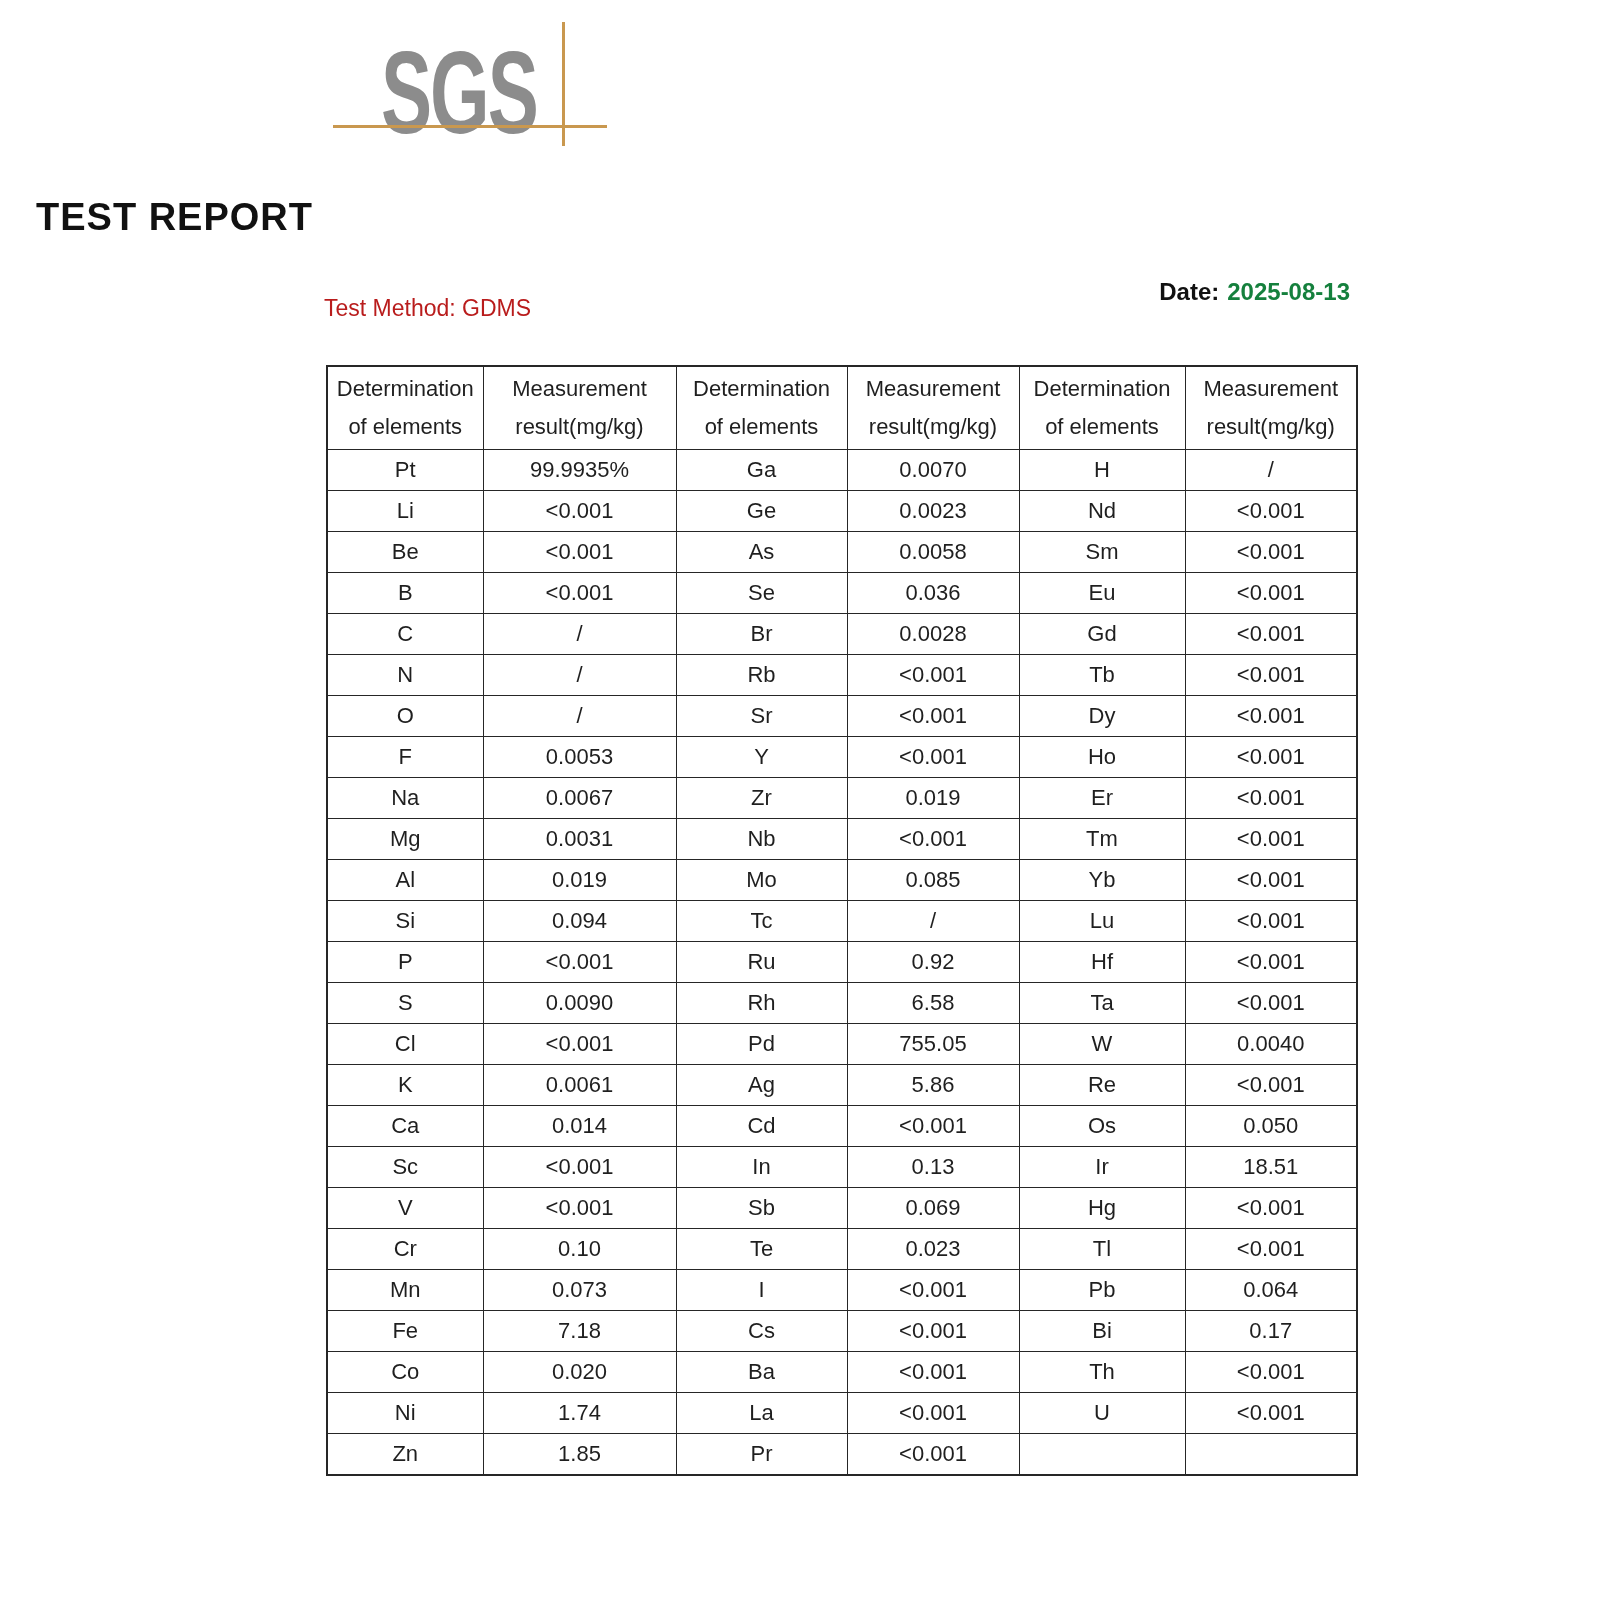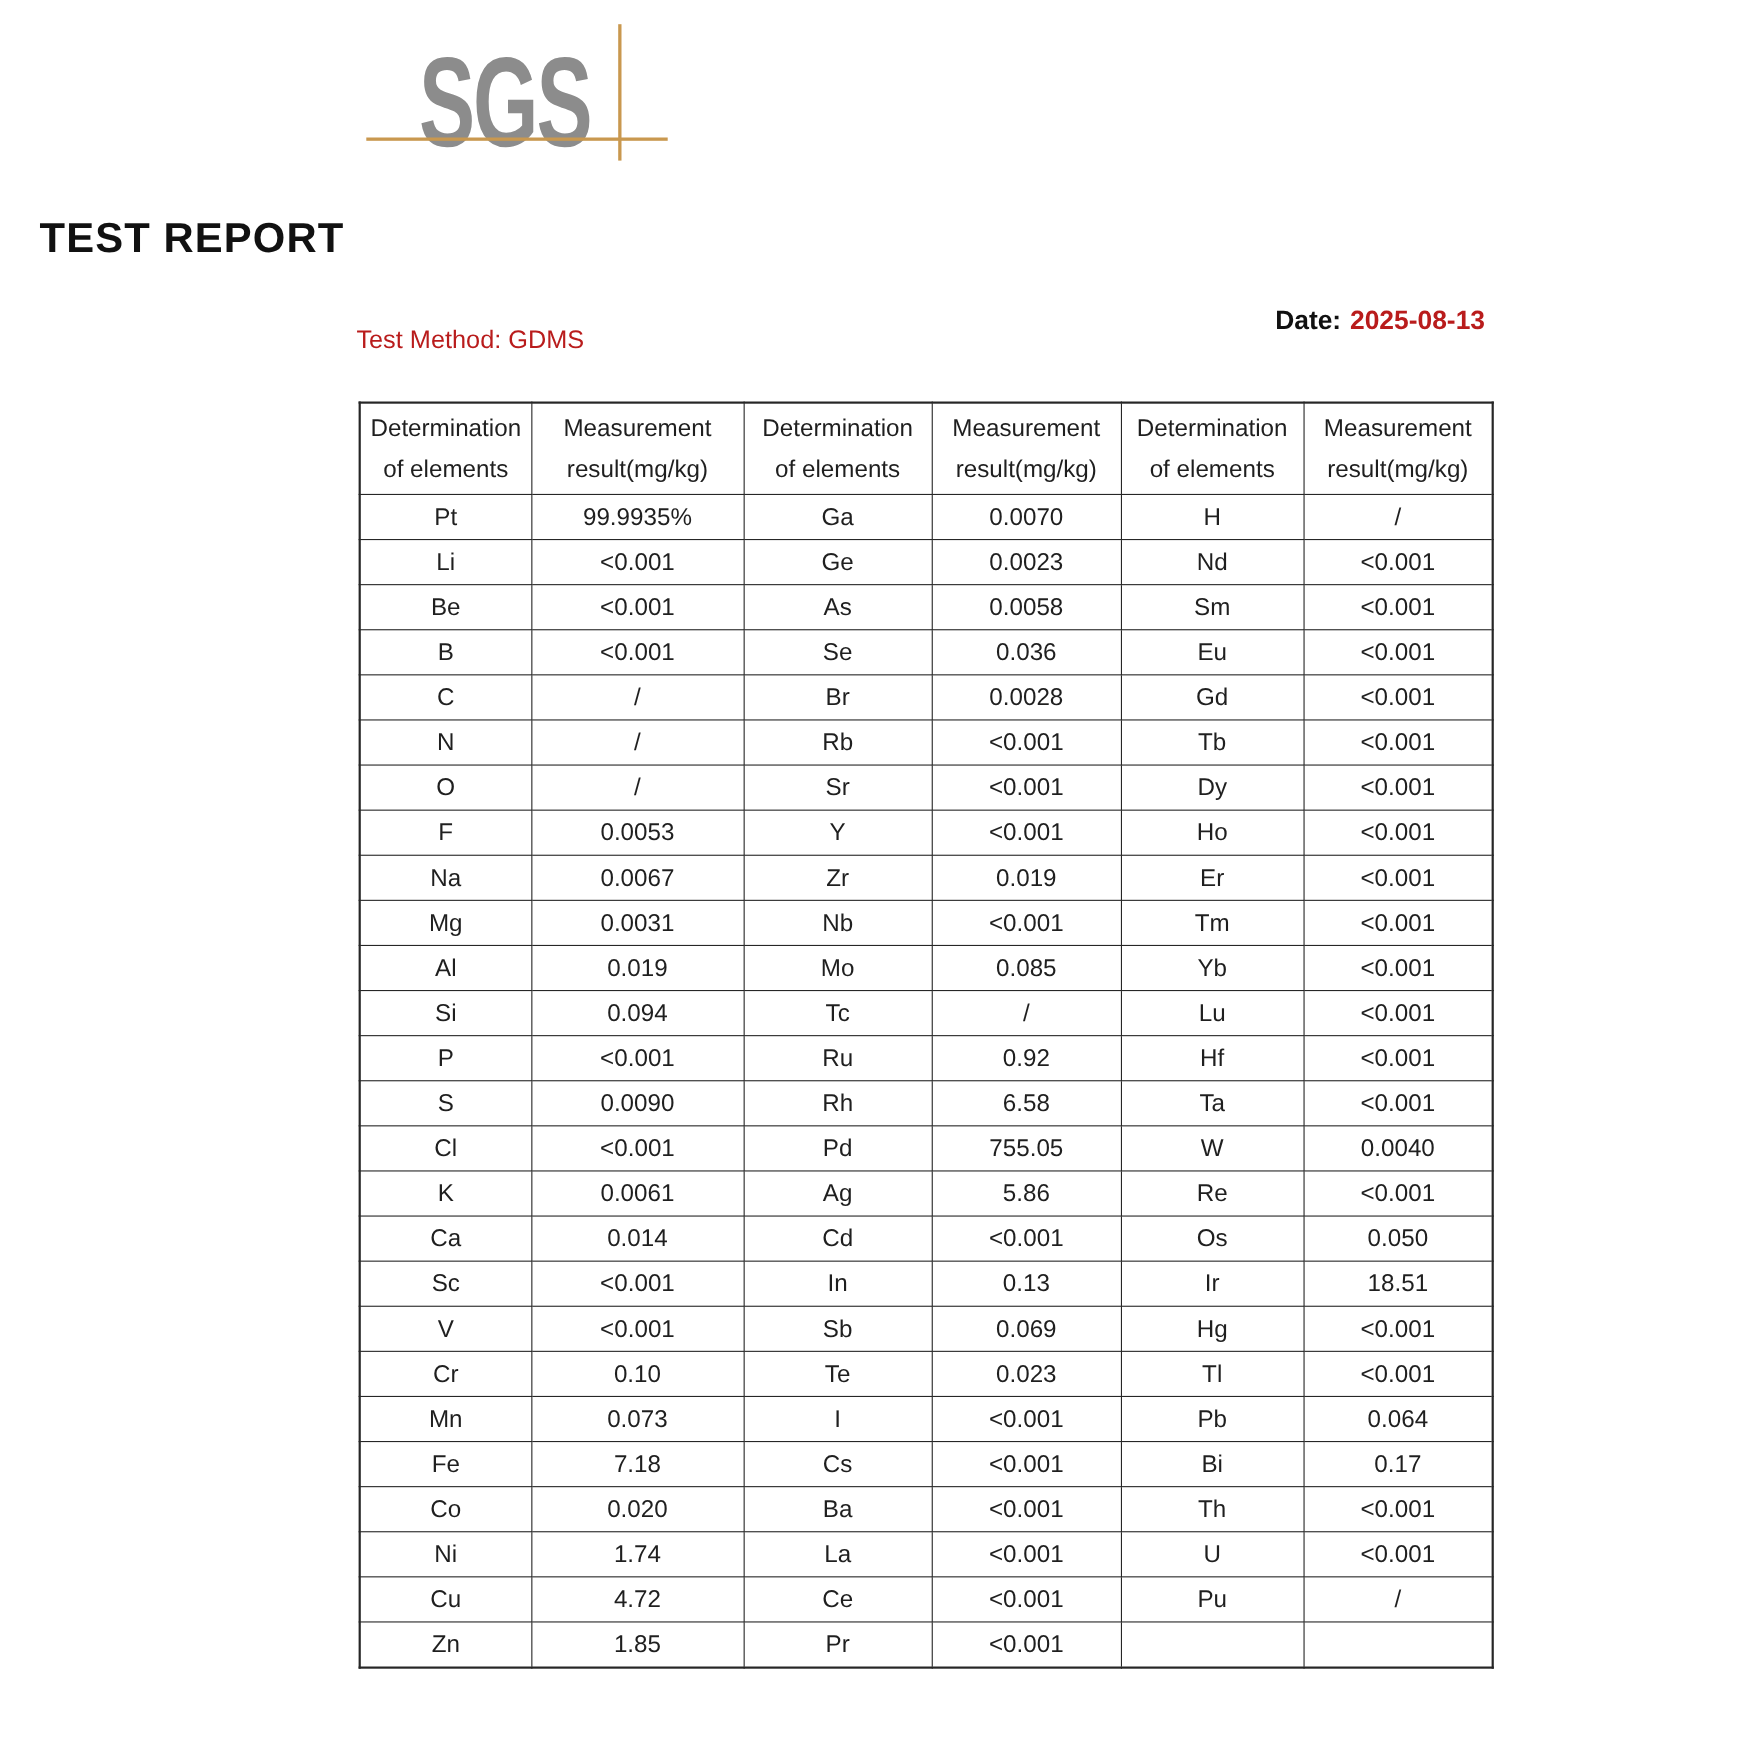--- a/index.html
+++ b/index.html
@@ -131,21 +131,21 @@
     <div class="logo-text" style="color: rgb(140, 140, 140);">SGS</div>
     <div class="logo-hline logo-line" style="background: rgb(201, 152, 79);"></div>
     <div class="logo-vline logo-line" style="background: rgb(201, 152, 79);"></div>
   </div>
 
   <h1 class="title">TEST REPORT</h1>
 
   <div class="test-method">Test Method: GDMS</div>
 
   <div class="date-line">
-    <span>Date:</span><span class="date-value" style="color: #b91c1c;">2025-08-13</span>
+    <span>Date:</span><span class="date-value" style="color: #15803d;">2025-08-13</span>
   </div>
 
   <table class="report">
     <colgroup id="report-colgroup">
         <col style="width: 156px;">
         <col style="width: 193px;">
         <col style="width: 171px;">
         <col style="width: 172px;">
         <col style="width: 166px;">
         <col style="width: 172px;">
@@ -365,28 +365,20 @@
         </tr>
         <tr>
           <td>Ni</td>
           <td>1.74</td>
           <td>La</td>
           <td>&lt;0.001</td>
           <td>U</td>
           <td>&lt;0.001</td>
         </tr>
         <tr>
-          <td>Cu</td>
-          <td>4.72</td>
-          <td>Ce</td>
-          <td>&lt;0.001</td>
-          <td>Pu</td>
-          <td>/</td>
-        </tr>
-        <tr>
           <td>Zn</td>
           <td>1.85</td>
           <td>Pr</td>
           <td>&lt;0.001</td>
           <td></td>
           <td></td>
         </tr>
       </tbody>
   </table>
 

